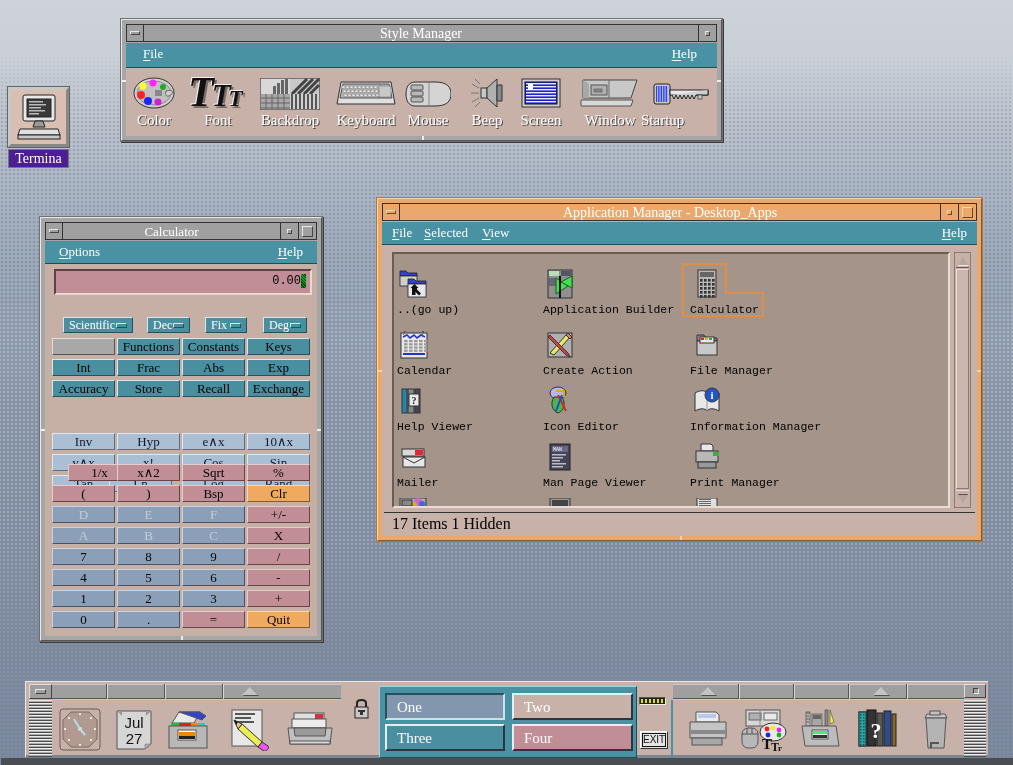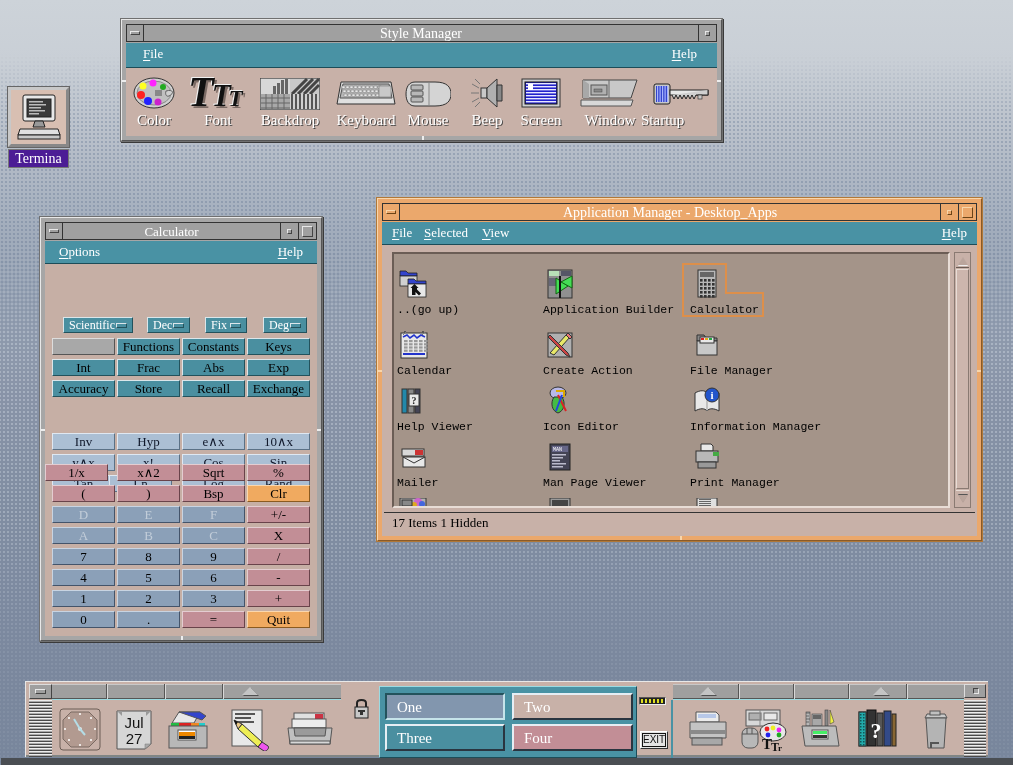--- a/index.html
+++ b/index.html
@@ -59,21 +59,21 @@
 .c-orange { background:#f0aa60; color:#000; border-top-color:#fad7ae; border-left-color:#fad7ae; border-right-color:#8a5a20; border-bottom-color:#8a5a20; }
 .c-blank { background:#a8a8a8; border-top-color:#ddd; border-left-color:#ddd; border-right-color:#555; border-bottom-color:#555; }
 .modebtn { position:absolute; height:16px; background:#4a8fa0; color:#fff; font-size:12px; line-height:15px; text-align:left; padding-left:5px; border-top:1px solid #dbe6ea; border-left:1px solid #dbe6ea; border-right:1px solid #23525c; border-bottom:1px solid #23525c; }
 .modebtn i { position:absolute; right:5px; top:5px; width:11px; height:5px; background:#4a8fa0; border-top:1px solid #dbe6ea; border-left:1px solid #dbe6ea; border-right:1px solid #23525c; border-bottom:1px solid #23525c; }
 
 #appmgr { left:371px; top:198px; width:605px; height:343px;margin-left:6px; }
 #appmgr .menubar { height:23px; margin-top:1px; }
 #appmgr .body { position:absolute; left:0; top:42px; right:0; bottom:0; background:#c8b1a8; }
 #appmgr .viewport { position:absolute; left:10px; top:7px; width:558px; bottom:28px; background:#a49489; border-top:2px solid #6b5d55; border-left:2px solid #6b5d55; border-right:2px solid #e8ddd6; border-bottom:2px solid #e8ddd6; overflow:hidden; }
 #appmgr .scroll { position:absolute; right:6px; top:7px; width:17px; bottom:28px; }
-#appmgr .statusbar { position:absolute; left:2px; right:2px; bottom:2px; height:22px; border-top:1px solid #333; font-size:13px; color:#000; padding:2px 8px; }
+#appmgr .statusbar { position:absolute; left:2px; right:2px; bottom:2px; height:22px; border-top:1px solid #333; font-size:16px; color:#000; padding:2px 8px; }
 .ic-item { position:absolute; color:#000; font-family:"Liberation Mono",monospace; font-size:11.5px; }
 .ic-item .ic { display:block; }
 .ic-item .ic-lbl { position:absolute; top:35px; left:-1px; white-space:nowrap; }
 
 #panel { z-index:1; left:25px; top:681px; width:963px; height:76px; background:#c8b1a8; border-top:1px solid #e8e8e8; border-left:1px solid #e8e8e8; box-shadow:inset 0 -2px 0 rgba(40,80,90,0.45); }
 #panel .darkbottom { position:absolute; left:-25px; width:1013px; top:76px; height:9px; background:#4a4e53; }
 
 .tickb { position:absolute; left:50%; bottom:0; width:2px; height:4px; background:#ededed; }
 .tickr { position:absolute; right:0; top:50%; width:4px; height:2px; background:#ededed; }
 .tickl { position:absolute; left:0; top:50%; width:4px; height:2px; background:#ededed; }
@@ -271,20 +271,21 @@
         </div>
       <div class="t-box">
           <div class="sq-big"></div>
         </div>
     </div>
     <div class="menubar">
       <span class="mb-item" style="left:14px"><u>O</u>ptions</span>
       <span class="mb-item" style="right:14px"><u>H</u>elp</span>
     </div>
     <div class="body">
+      <div class="display">0.00<span style="display:inline-block;width:5px;height:14px;background:repeating-linear-gradient(45deg,#041,#041 1px,#0a2 1px,#0a2 2px);vertical-align:middle;"></span></div>
       <div class="modebtn" style="left:18px;top:53px;width:70px">Scientific<i></i></div>
 <div class="modebtn" style="left:102px;top:53px;width:43px">Dec<i></i></div>
 <div class="modebtn" style="left:160px;top:53px;width:42px">Fix<i></i></div>
 <div class="modebtn" style="left:218px;top:53px;width:44px">Deg<i></i></div>
       <div class="cbtn c-blank" style="left:7px;top:74px"></div>
 <div class="cbtn c-teal" style="left:72px;top:74px">Functions</div>
 <div class="cbtn c-teal" style="left:137px;top:74px">Constants</div>
 <div class="cbtn c-teal" style="left:202px;top:74px">Keys</div>
 <div class="cbtn c-teal" style="left:7px;top:95px">Int</div>
 <div class="cbtn c-teal" style="left:72px;top:95px">Frac</div>
@@ -299,21 +300,21 @@
 <div class="cbtn c-pale" style="left:137px;top:137px">e∧x</div>
 <div class="cbtn c-pale" style="left:202px;top:137px">10∧x</div>
 <div class="cbtn c-pale" style="left:7px;top:158px">y∧x</div>
 <div class="cbtn c-pale" style="left:72px;top:158px">x!</div>
 <div class="cbtn c-pale" style="left:137px;top:158px">Cos</div>
 <div class="cbtn c-pale" style="left:202px;top:158px">Sin</div>
 <div class="cbtn c-pale" style="left:7px;top:179px">Tan</div>
 <div class="cbtn c-pale" style="left:64px;top:179px">Ln</div>
 <div class="cbtn c-pale" style="left:137px;top:179px">Log</div>
 <div class="cbtn c-pale" style="left:202px;top:179px">Rand</div>
-<div class="cbtn c-pink" style="left:0;top:200px">1/x</div>
+<div class="cbtn c-pink" style="left:23px;top:200px">1/x</div>
 <div class="cbtn c-pink" style="left:72px;top:200px">x∧2</div>
 <div class="cbtn c-pink" style="left:137px;top:200px">Sqrt</div>
 <div class="cbtn c-pink" style="left:202px;top:200px">%</div>
 <div class="cbtn c-pink" style="left:7px;top:221px">(</div>
 <div class="cbtn c-pink" style="left:72px;top:221px">)</div>
 <div class="cbtn c-pink" style="left:137px;top:221px">Bsp</div>
 <div class="cbtn c-orange" style="left:202px;top:221px">Clr</div>
 <div class="cbtn c-slate-dis" style="left:7px;top:242px">D</div>
 <div class="cbtn c-slate-dis" style="left:72px;top:242px">E</div>
 <div class="cbtn c-slate-dis" style="left:137px;top:242px">F</div>

